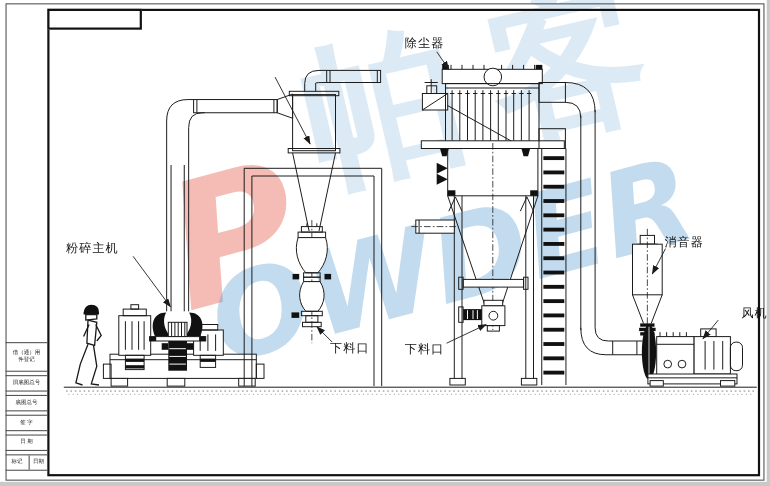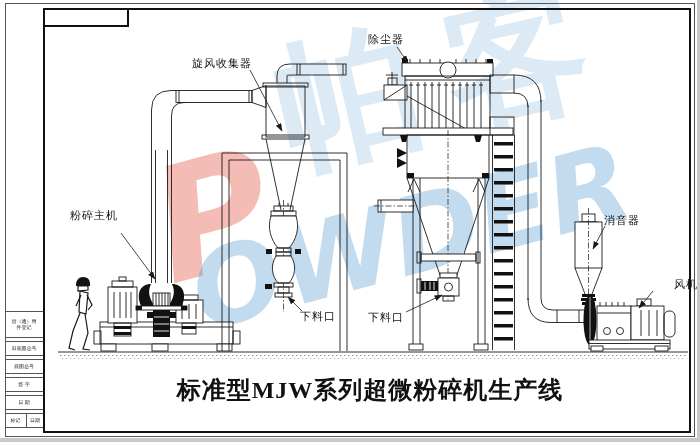--- a/index.html
+++ b/index.html
@@ -368,22 +368,20 @@
     <div class="row">签 字</div>
   </div>
   <div class="lcell" style="top:395px;height:13px;">
     <div class="row">日 期</div>
   </div>
   <div class="lcell split" style="top:413px;height:13px;">
     <span class="l">标记</span>
     <span class="r">日期</span>
   </div>
 
-  <div class="callout" style="left:60px;top:208px;margin-left:10px;">粉碎主机</div>
-  <div class="callout" style="left:192px;top:56px;">旋风收集器</div>
+  <div class="callout" style="left:60px;top:218px;">粉碎主机</div>
   <div class="callout" style="left:368px;top:32px;">除尘器</div>
   <div class="callout" style="left:300px;top:309px;">下料口</div>
   <div class="callout" style="left:368px;top:310px;">下料口</div>
   <div class="callout" style="left:604px;top:213px;">消音器</div>
   <div class="callout" style="left:674px;top:277px;">风机</div>
 
-  <div id="main-title">标准型MJW系列超微粉碎机生产线</div>
 </div>
 
 </body></html>

